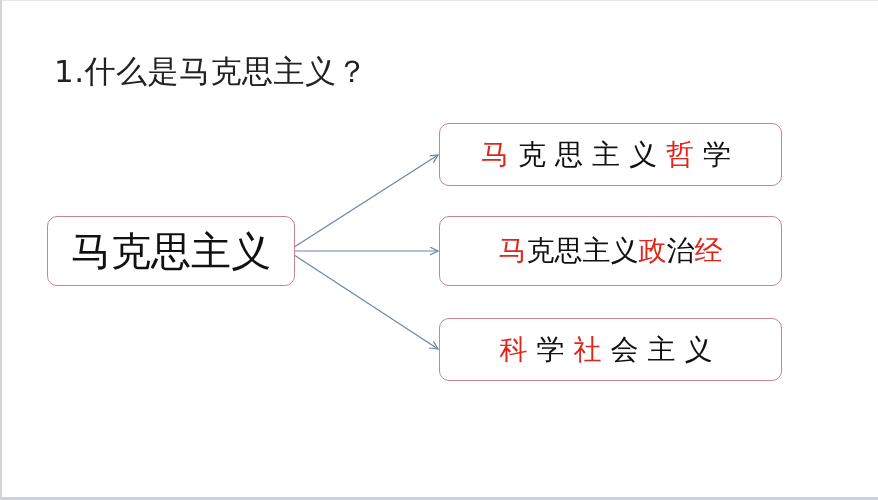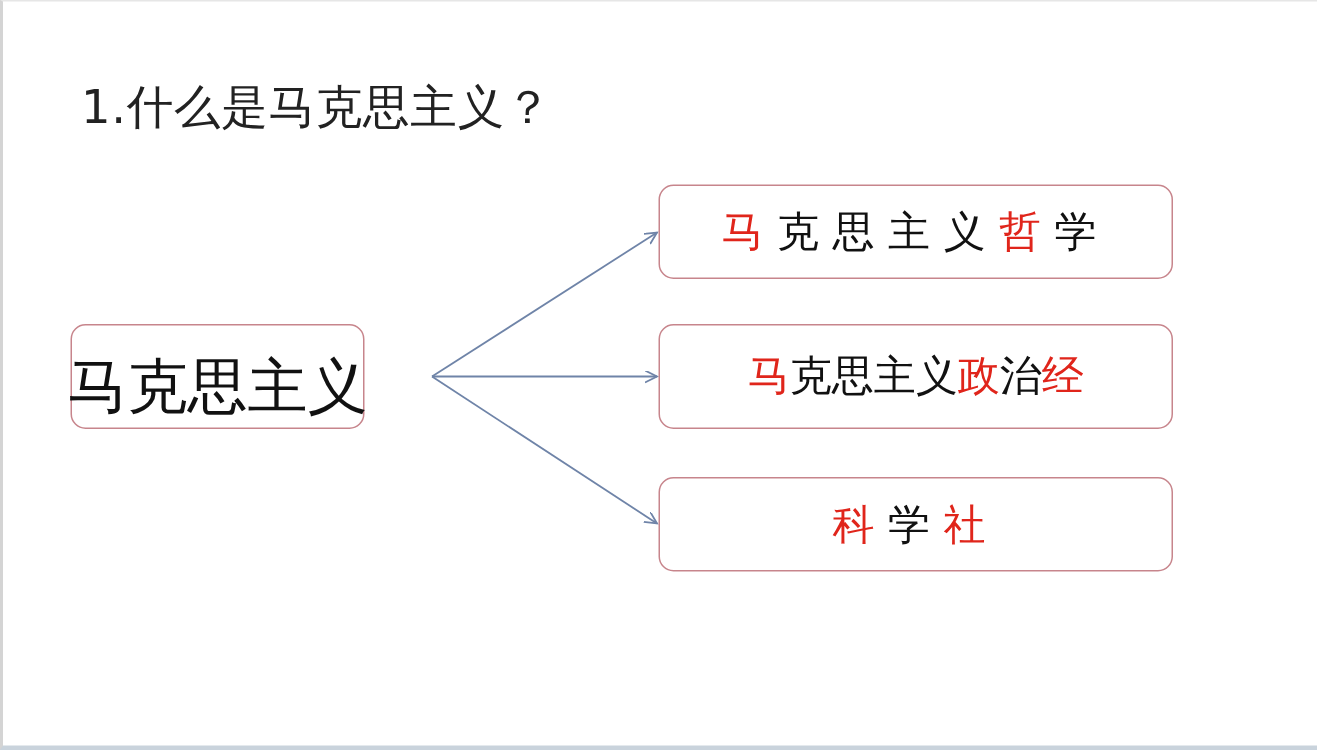--- a/index.html
+++ b/index.html
@@ -1,20 +1,20 @@
 <!DOCTYPE html>
 <html><head>
 <meta charset="utf-8">
 <style>
   html,body{margin:0;padding:0;}
   body{width:878px;height:500px;background:#ffffff;position:relative;overflow:hidden;font-family:"DejaVu Sans","Liberation Sans",sans-serif;}
   .slide{position:absolute;left:0;top:0;width:878px;height:500px;box-sizing:border-box;border-left:2px solid #d4d4d4;border-top:1px solid #e6e6e6;border-bottom:3px solid #c9d3dc;}
   .title{position:absolute;left:52px;top:50px;font-size:31px;color:#222;letter-spacing:0.5px;white-space:nowrap;}
   .box{position:absolute;box-sizing:border-box;border:1.5px solid #c7858c;border-radius:10px;background:#fff;display:flex;align-items:center;justify-content:center;white-space:nowrap;color:#111;}
-  .root{left:45px;top:215px;width:196px;height:70px;font-size:40px;align-items:flex-end;}
+  .root{left:45px;top:215px;width:248px;height:70px;font-size:40px;}
   .b1{left:437px;top:122px;width:343px;height:63px;font-size:28px;letter-spacing:9px;}
   .b2{left:437px;top:215px;width:343px;height:70px;font-size:28px;letter-spacing:0px;}
   .b3{left:437px;top:317px;width:343px;height:63px;font-size:28px;letter-spacing:9px;}
   .red{color:#e0251b;}
   svg.arrows{position:absolute;left:0;top:0;}
 </style>
 </head>
 <body>
 
 <div class="slide">
@@ -47,14 +47,15 @@
       <span>克思主义</span>
       <span class="red">政</span>
       <span>治</span>
       <span class="red">经</span>
   </div>
 
   <div class="box b3">
     <span class="red">科</span>
       <span>学</span>
       <span class="red">社</span>
+      <span>会主义</span>
   </div>
 </div>
 
 </body></html>

